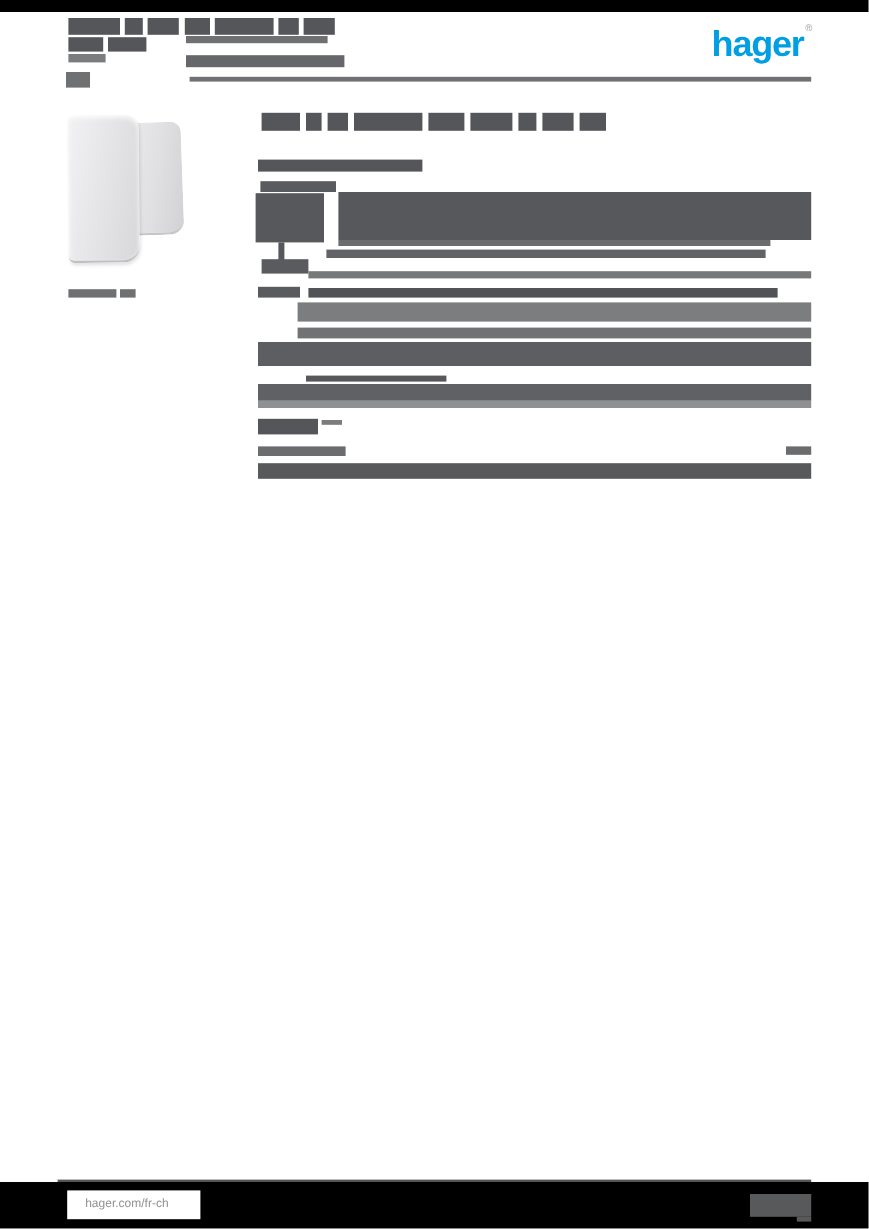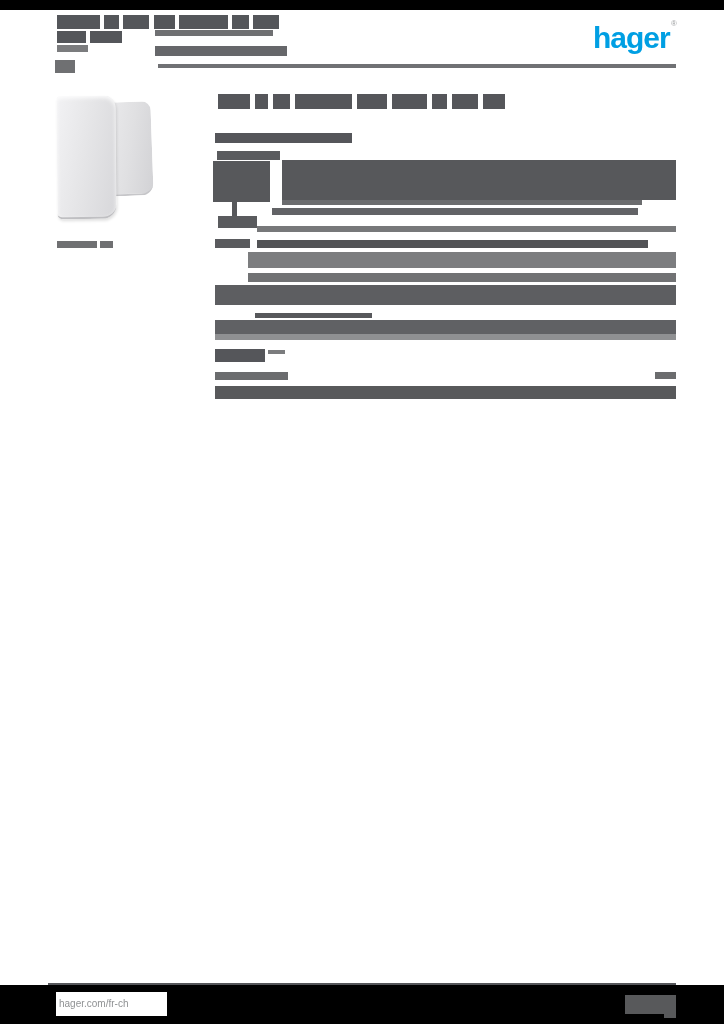--- a/index.html
+++ b/index.html
@@ -47,21 +47,21 @@
     box-shadow:inset 0 2px 4px rgba(255,255,255,0.9), 1px 2px 3px rgba(0,0,0,0.12);
     transform:rotate(-0.5deg);
     z-index:2;
   }
 
   
   #footer-link-box {
     left:56px; top:992px; width:111px; height:24px;
     background:#ffffff;
     font-size:10px; color:#8f9193; line-height:24px;
-    padding-left:3px; white-space:nowrap;
+    padding-left:15px; white-space:nowrap;
   }
   #footer-page-box { left:625px; top:995px; width:51px; height:19px; background:#58595b; }
   #footer-page-box-notch { left:664px; top:1014px; width:12px; height:4px; background:#58595b; }
 </style>
 </head>
 <body>
 
 <div id="page">
 
   <div id="top-edge-bar" class="abs"></div>

